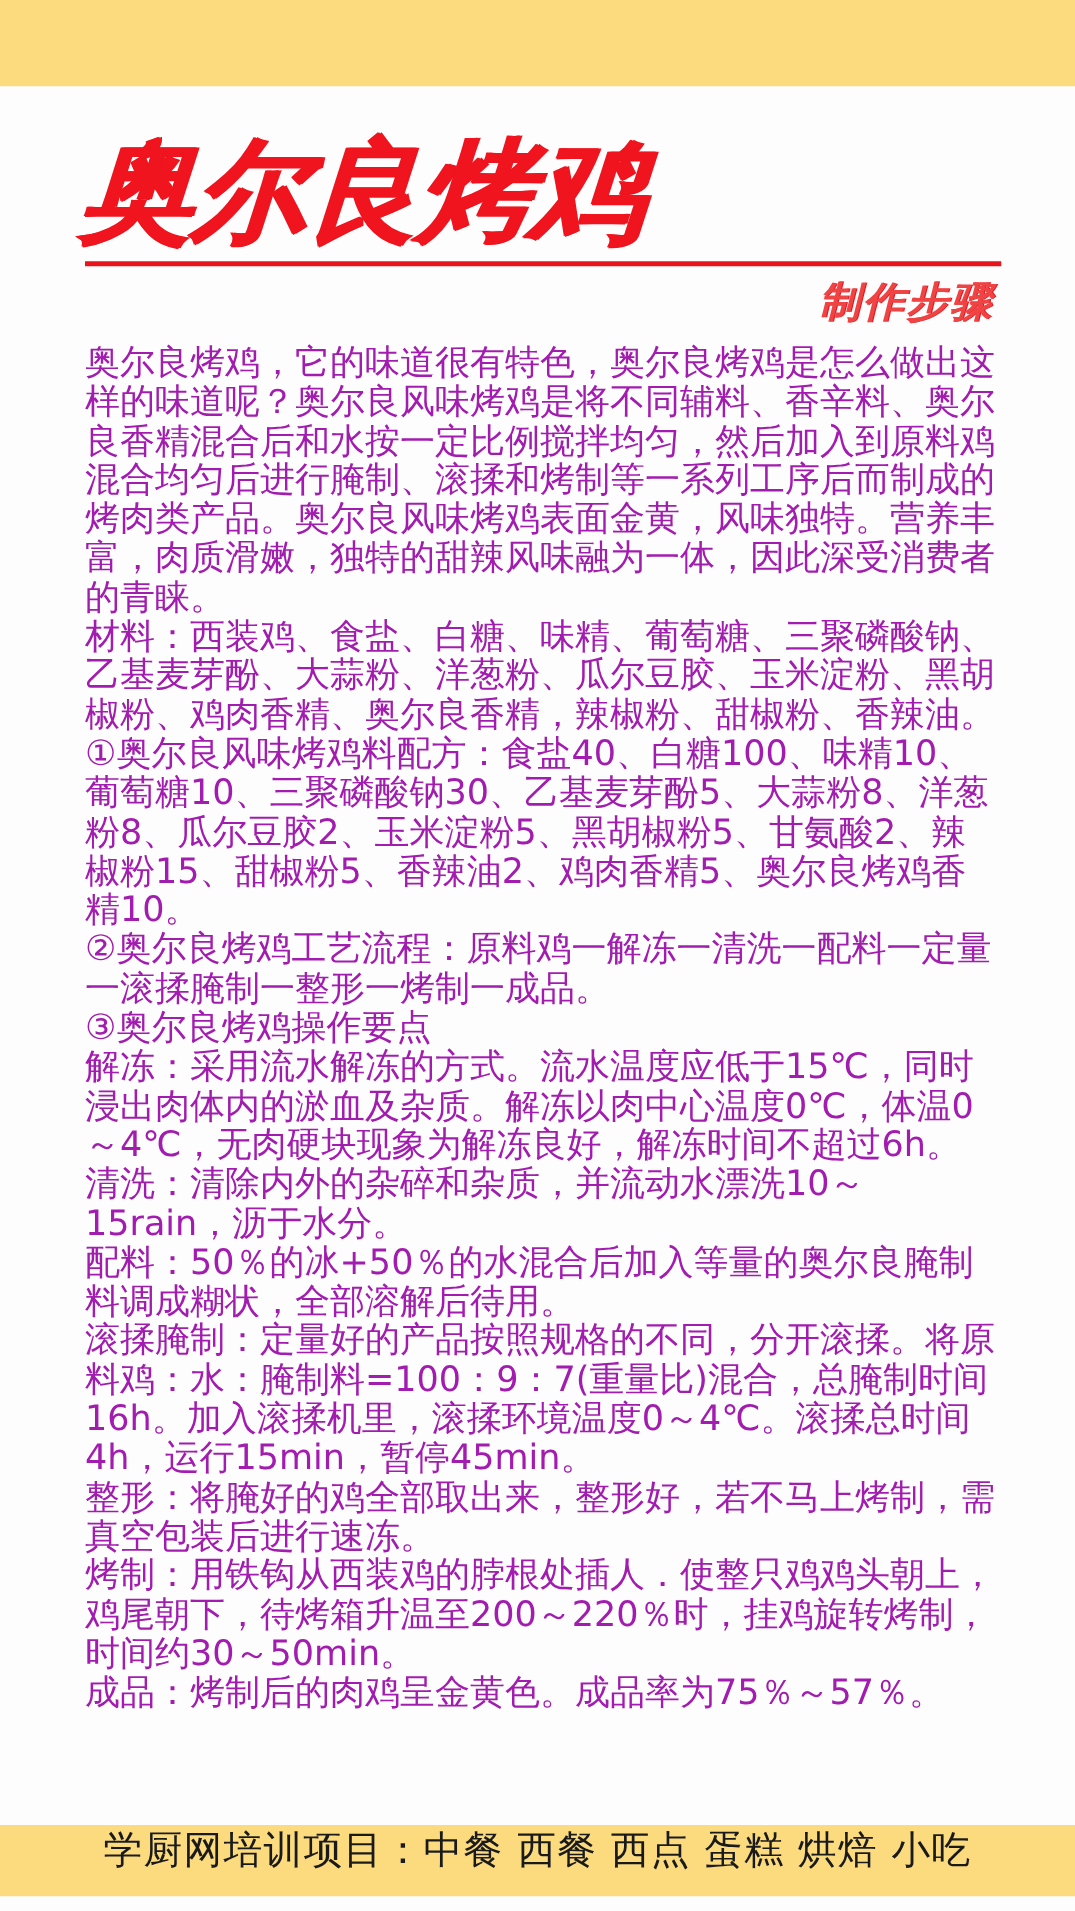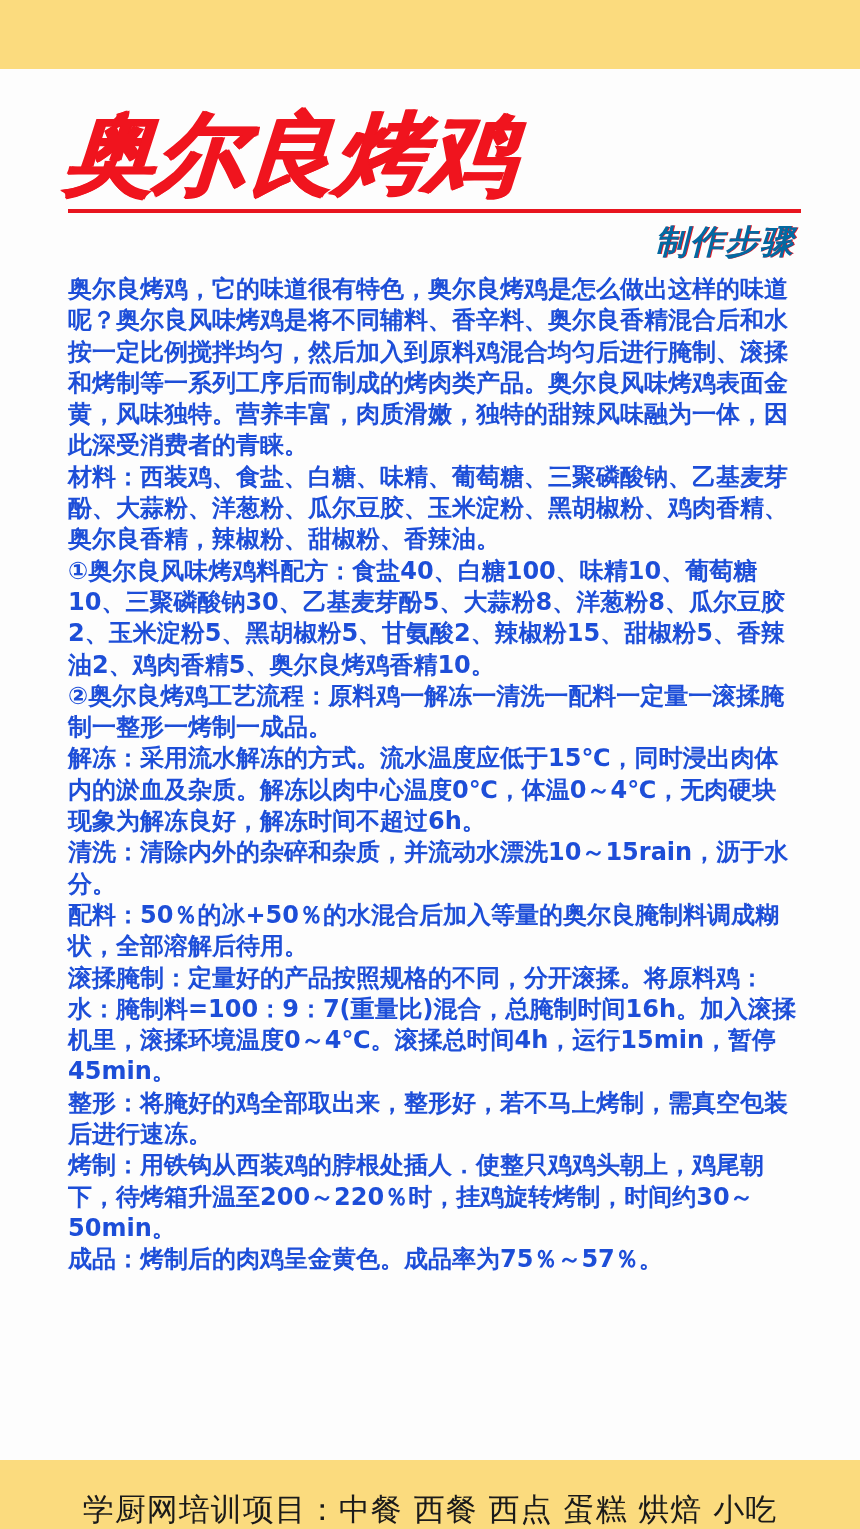--- a/index.html
+++ b/index.html
@@ -30,36 +30,36 @@
   }
   .title-rule {
     position: absolute; left: 68px; top: 209px; width: 733px; height: 4px;
     background: #e8151f;
   }
   .subtitle {
     position: absolute; left: 590px; top: 220px; width: 205px;
     text-align: right;
     font-weight: 900; font-style: italic;
     font-size: 33px; line-height: 44px;
-    color: #0369a1;
+    color: #ef4444;
     letter-spacing: 2px;
     text-shadow: 1px 0 0 #ee1520;
   }
   .body-text {
     position: absolute; left: 68px; top: 274px; width: 730px;
-    font-size: 24px;
+    font-size: 28px;
     line-height: 31.3px;
-    color: #1d4ed8;
-    font-weight: bold;
+    color: #a21caf;
+    font-weight: normal;
   }
   .para { display: block; }
   .bottom-band {
-    position: absolute; left: 0; top: 1460px; width: 860px; height: 69px;
+    position: absolute; left: 0; top: 1460px; width: 860px; height: 57px;
     background: #fbdb7e;
-    display: flex; align-items: flex-end; justify-content: center;
+    display: flex; align-items: flex-start; justify-content: center;
   }
   .bottom-text {
     font-size: 31px; line-height: 40px; color: #1a1a1a;
     letter-spacing: 1px;
     white-space: nowrap;
   }
 </style>
 </head>
 <body>
 
@@ -67,20 +67,21 @@
 
 <div class="title">奥尔良烤鸡</div>
 <div class="title-rule"></div>
 <div class="subtitle">制作步骤</div>
 
 <div class="body-text">
   <span class="para">奥尔良烤鸡，它的味道很有特色，奥尔良烤鸡是怎么做出这样的味道呢？奥尔良风味烤鸡是将不同辅料、香辛料、奥尔良香精混合后和水按一定比例搅拌均匀，然后加入到原料鸡混合均匀后进行腌制、滚揉和烤制等一系列工序后而制成的烤肉类产品。奥尔良风味烤鸡表面金黄，风味独特。营养丰富，肉质滑嫩，独特的甜辣风味融为一体，因此深受消费者的青睐。</span>
   <span class="para">材料：西装鸡、食盐、白糖、味精、葡萄糖、三聚磷酸钠、乙基麦芽酚、大蒜粉、洋葱粉、瓜尔豆胶、玉米淀粉、黑胡椒粉、鸡肉香精、奥尔良香精，辣椒粉、甜椒粉、香辣油。</span>
   <span class="para">①奥尔良风味烤鸡料配方：食盐40、白糖100、味精10、葡萄糖10、三聚磷酸钠30、乙基麦芽酚5、大蒜粉8、洋葱粉8、瓜尔豆胶2、玉米淀粉5、黑胡椒粉5、甘氨酸2、辣椒粉15、甜椒粉5、香辣油2、鸡肉香精5、奥尔良烤鸡香精10。</span>
   <span class="para">②奥尔良烤鸡工艺流程：原料鸡一解冻一清洗一配料一定量一滚揉腌制一整形一烤制一成品。</span>
+  <span class="para">③奥尔良烤鸡操作要点</span>
   <span class="para">解冻：采用流水解冻的方式。流水温度应低于15℃，同时浸出肉体内的淤血及杂质。解冻以肉中心温度0℃，体温0～4℃，无肉硬块现象为解冻良好，解冻时间不超过6h。</span>
   <span class="para">清洗：清除内外的杂碎和杂质，并流动水漂洗10～15rain，沥于水分。</span>
   <span class="para">配料：50％的冰+50％的水混合后加入等量的奥尔良腌制料调成糊状，全部溶解后待用。</span>
   <span class="para">滚揉腌制：定量好的产品按照规格的不同，分开滚揉。将原料鸡：水：腌制料=100：9：7(重量比)混合，总腌制时间16h。加入滚揉机里，滚揉环境温度0～4℃。滚揉总时间4h，运行15min，暂停45min。</span>
   <span class="para">整形：将腌好的鸡全部取出来，整形好，若不马上烤制，需真空包装后进行速冻。</span>
   <span class="para">烤制：用铁钩从西装鸡的脖根处插人．使整只鸡鸡头朝上，鸡尾朝下，待烤箱升温至200～220％时，挂鸡旋转烤制，时间约30～50min。</span>
   <span class="para">成品：烤制后的肉鸡呈金黄色。成品率为75％～57％。</span>
 </div>
 
 <div class="bottom-band">

